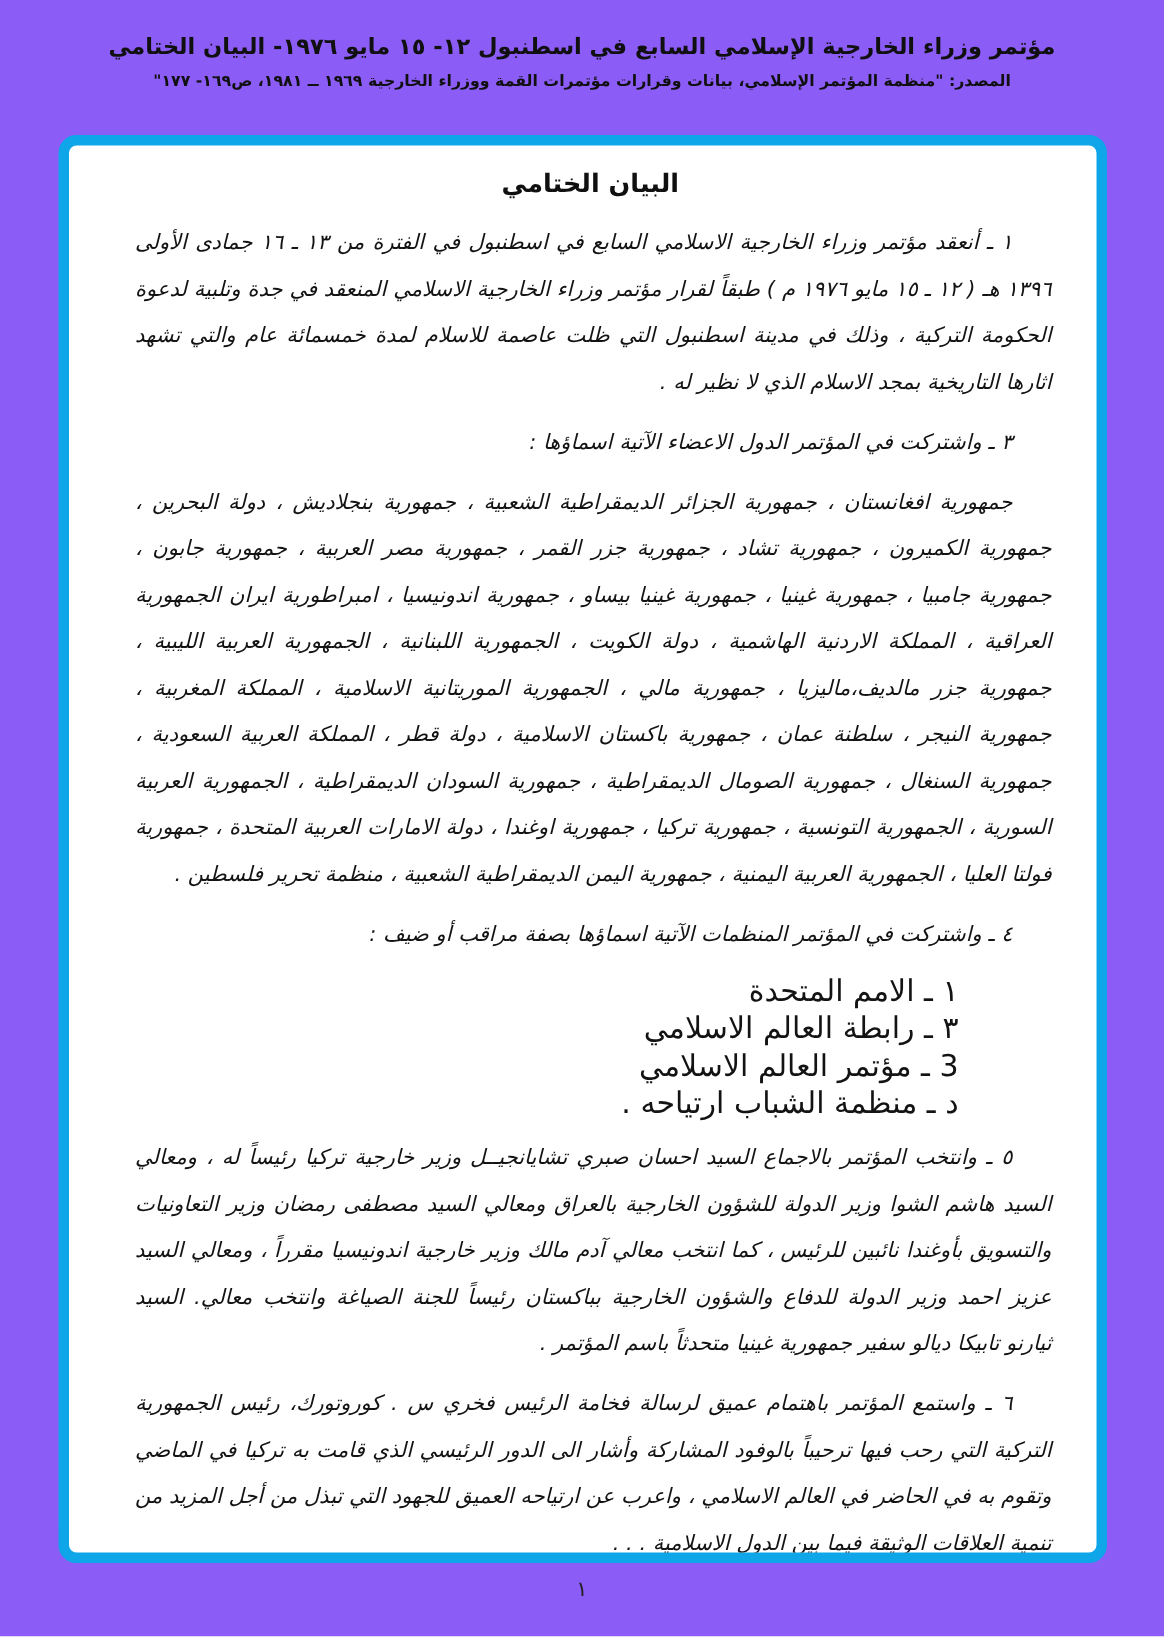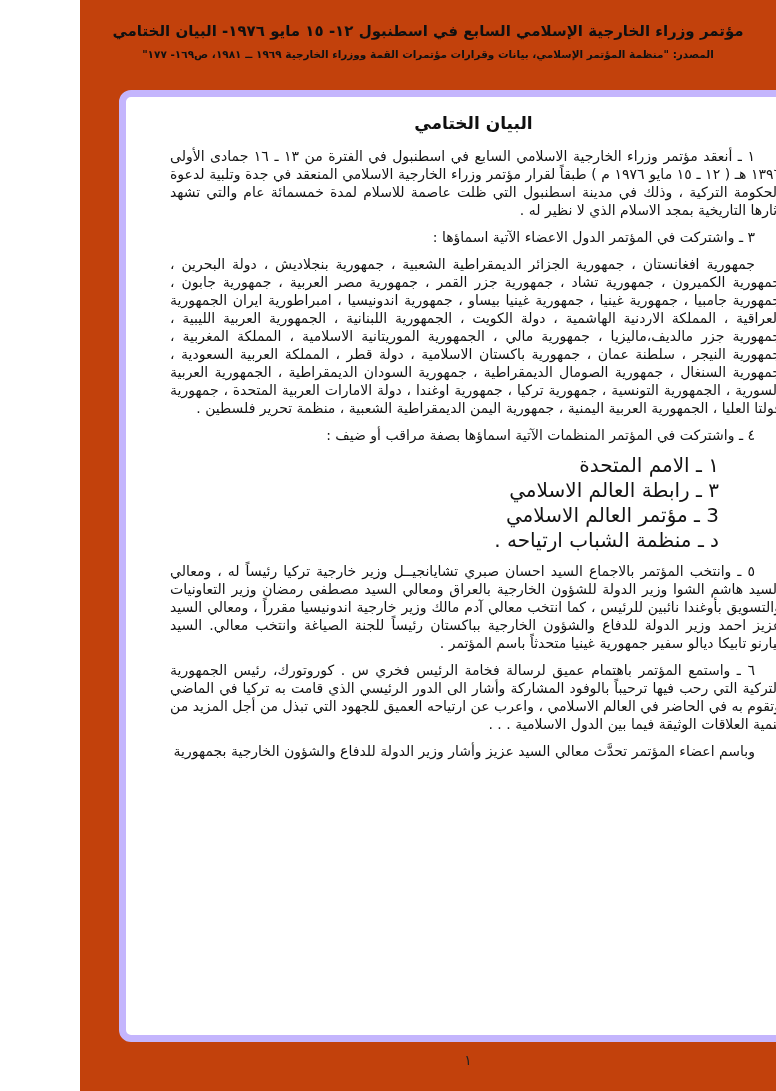--- a/index.html
+++ b/index.html
@@ -8,23 +8,23 @@
     background: #ffffff;
     width: 776px;
     height: 1091px;
     font-family: "DejaVu Sans", sans-serif;
     color: #151515;
     direction: rtl;
     overflow: hidden;
   }
   .page {
     position: relative;
-    width: 696px;
+    width: 776px;
     height: 1091px;
-    background: #c2410c;
+    background: #8b5cf6;
   }
   .page-header {
     text-align: center;
     padding-top: 22px;
   }
   .header-title {
     font-size: 15px;
     font-weight: 700;
     color: #101010;
   }
@@ -34,40 +34,41 @@
     margin-top: 8px;
     color: #101010;
   }
   .green-frame {
     position: absolute;
     top: 90px;
     left: 39px;
     width: 699px;
     height: 952px;
     box-sizing: border-box;
-    border: 7px solid #c4b5fd;
+    border: 7px solid #0ea5e9;
     border-radius: 12px;
     background: #ffffff;
     padding: 10px 30px 4px 40px;
     overflow: hidden;
   }
   .doc-title {
     text-align: center;
     font-weight: 700;
     font-size: 17px;
     margin: 6px 0 14px 0;
     color: #101010;
   }
   .para {
     font-size: 14px;
-    line-height: 18px;
+    line-height: 31px;
     text-align: justify;
     text-indent: 26px;
     margin: 0 0 9px 4px;
     color: #131313;
+    font-style: italic;
   }
   .org-list {
     margin: 0 62px 9px 0;
   }
   .org-item {
     font-size: 20px;
     line-height: 25px;
     color: #131313;
   }
   .page-num {

